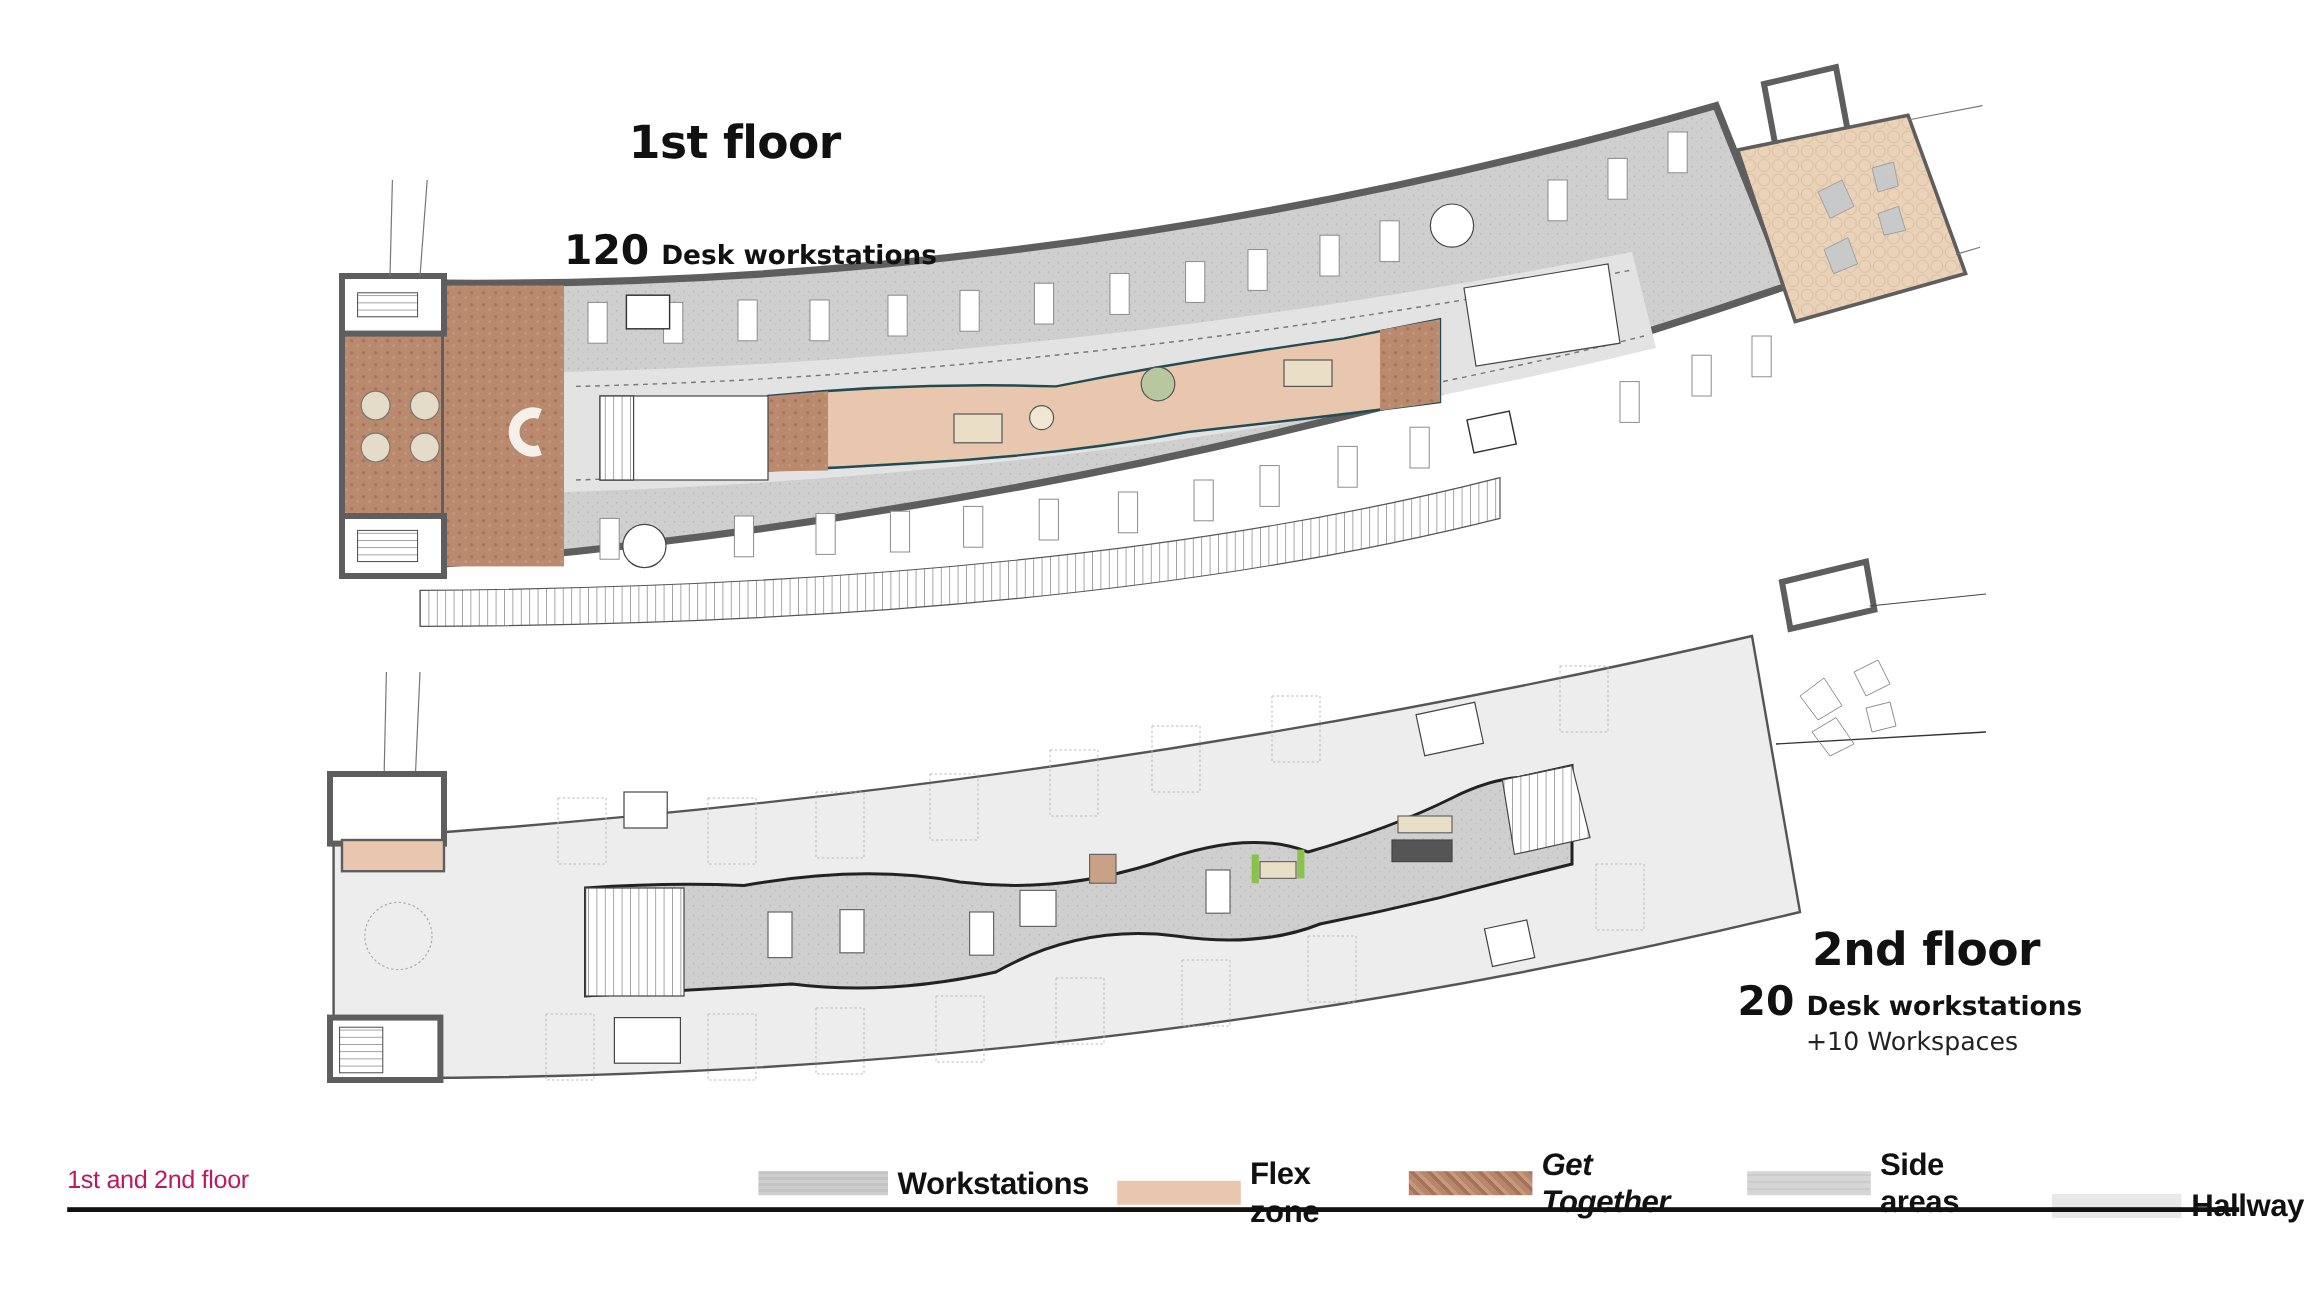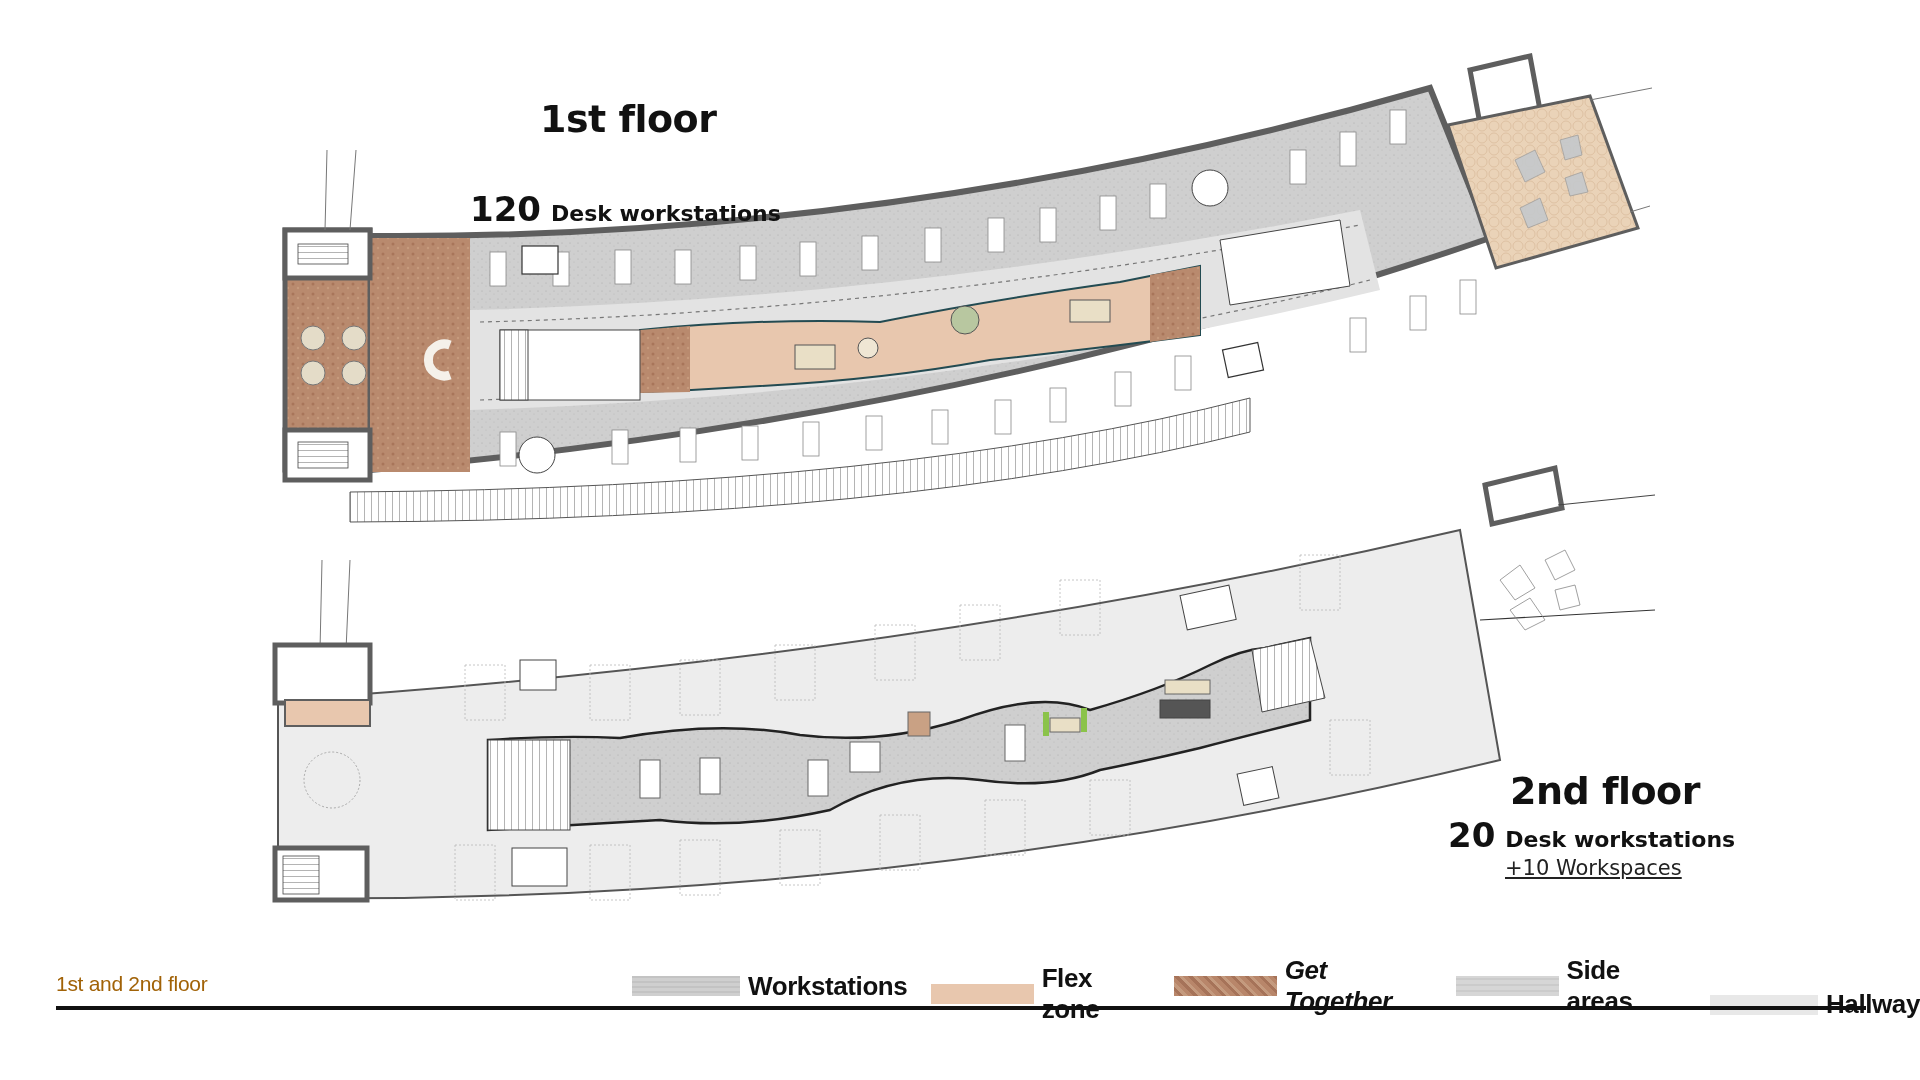--- a/index.html
+++ b/index.html
@@ -3,21 +3,21 @@
 <meta charset="utf-8">
 <style>
   html,body{margin:0;padding:0;background:#ffffff;}
   body{width:1920px;height:1080px;position:relative;overflow:hidden;font-family:"DejaVu Sans","Liberation Sans",sans-serif;color:#111;}
   .abs{position:absolute;}
   .floor-title{font-weight:bold;font-size:38px;letter-spacing:-0.5px;line-height:1;}
   .count{font-weight:bold;font-size:34px;line-height:1;}
   .count-label{font-weight:bold;font-size:22px;line-height:1;}
   .sub-label{font-size:21px;line-height:1;color:#222;}
   .plan-svg{position:absolute;left:0;top:0;}
-  .caption{font-family:"Liberation Sans",sans-serif;font-size:21px;color:#a16207;letter-spacing:-0.3px;}
+  .caption{font-family:"Liberation Sans",sans-serif;font-size:21px;color:#be185d;letter-spacing:-0.3px;}
   .rule{position:absolute;left:56px;top:1006px;width:1810px;height:4px;background:#111;}
   .legend{position:absolute;top:973px;height:26px;display:flex;align-items:center;}
   .legend-item{display:flex;align-items:center;margin-right:0;}
   .swatch{width:108px;height:20px;border:0;}
   .legend-label{font-family:"Liberation Sans",sans-serif;font-weight:bold;font-size:26px;margin-left:8px;letter-spacing:-0.4px;}
 </style>
 </head>
 <body>
 
 <svg class="plan-svg" width="1920" height="1080" viewBox="0 0 1920 1080">
@@ -200,32 +200,32 @@
       <rect x="780" y="830" width="40" height="55"></rect>
       <rect x="880" y="815" width="40" height="55"></rect>
       <rect x="985" y="800" width="40" height="55"></rect>
       <rect x="1090" y="780" width="40" height="55"></rect>
       <rect x="1330" y="720" width="40" height="55"></rect>
     </g>
     <circle cx="332" cy="780" r="28" fill="none" stroke="#aaa" stroke-width="1" stroke-dasharray="2 2"></circle>
   </g>
 </svg>
 
-<div class="abs floor-title" style="left:540px;top:100px;">1st floor</div>
+<div class="abs floor-title" style="left:524px;top:100px;">1st floor</div>
 <div class="abs" style="left:470px;top:148px;display:flex;align-items:baseline;margin-top:44px;">
   <span class="count">120</span>
   <span class="count-label" style="margin-left:10px;">Desk workstations</span>
 </div>
 
 <div class="abs floor-title" style="left:1510px;top:772px;">2nd floor</div>
 <div class="abs" style="left:1448px;top:818px;display:flex;align-items:baseline;">
   <span class="count">20</span>
   <span class="count-label" style="margin-left:10px;">Desk workstations</span>
 </div>
-<div class="abs sub-label" style="left:1505px;top:858px;text-decoration:underline;">+10 Workspaces</div>
+<div class="abs sub-label" style="left:1505px;top:858px;">+10 Workspaces</div>
 
 <div class="abs caption" style="left:56px;top:972px;">1st and 2nd floor</div>
 
 <div class="legend" style="left:632px;">
   <div class="legend-item">
     <span class="swatch" style="background:repeating-linear-gradient(0deg,#cfcfcf 0 3px,#c3c3c3 3px 5px);"></span>
     <span class="legend-label">Workstations</span>
   </div>
   <div class="legend-item" style="margin-left:24px;margin-top:16px;">
     <span class="swatch" style="background:#e8c7ae;"></span>

